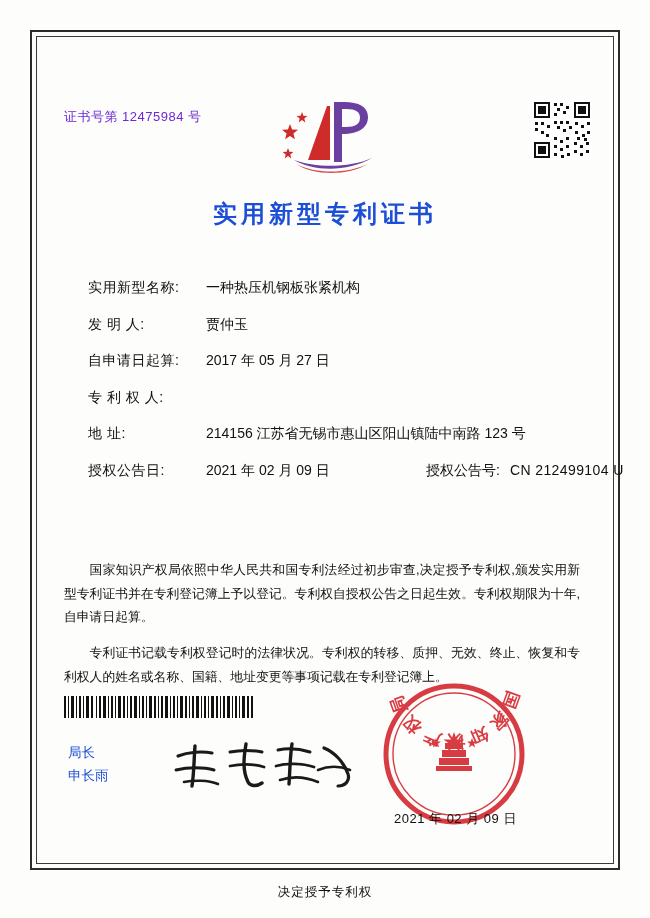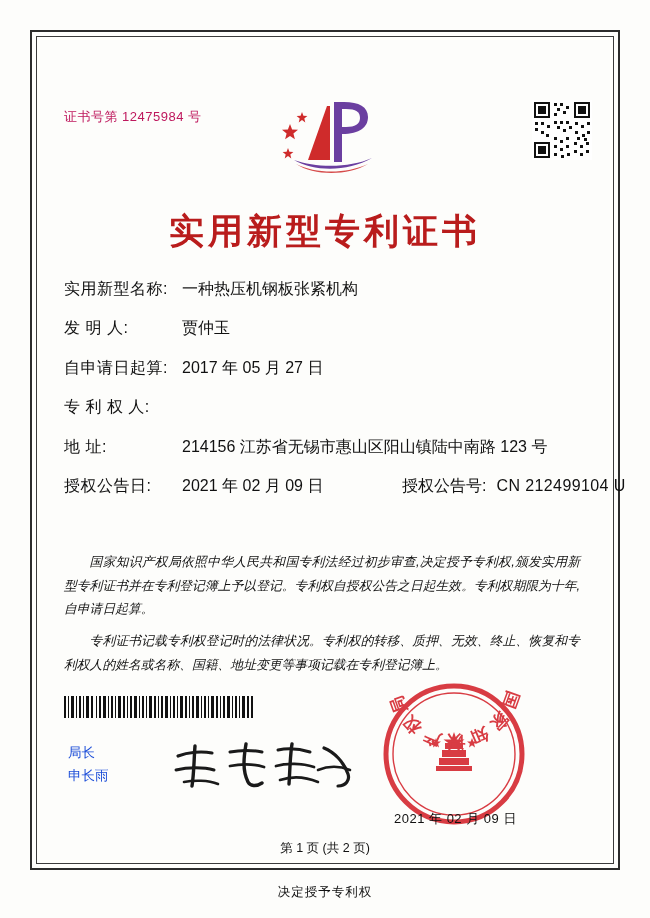--- a/index.html
+++ b/index.html
@@ -52,21 +52,21 @@
     height: 800px;
   }
 
   
   .cert-no {
     position: absolute;
     left: 14px;
     top: 58px;
     font-size: 13px;
     letter-spacing: 0.5px;
-    color: #be185d;
+    color: #6d28d9;
     white-space: nowrap;
   }
 
   
   .logo {
     position: absolute;
     left: 222px;
     top: 48px;
     width: 110px;
     height: 78px;
@@ -78,44 +78,45 @@
     right: 8px;
     top: 50px;
     width: 60px;
     height: 60px;
   }
 
   
   .title {
     position: absolute;
     left: 0;
-    top: 158px;
+    top: 148px;
     width: 550px;
     text-align: center;
-    font-size: 35px;
+    font-size: 24px;
     font-weight: bold;
     letter-spacing: 4px;
-    color: #b91c1c;
+    color: #1d4ed8;
     font-family: "DejaVu Serif", "Liberation Serif", serif;
   }
 
   
   .fields {
     position: absolute;
     left: 14px;
     top: 228px;
     width: 520px;
   }
   .field-row {
     display: flex;
     align-items: flex-end;
     margin-bottom: 17px;
-    font-size: 16px;
+    font-size: 14px;
     color: #111;
     line-height: 1.4;
+    margin-left: 24px;
   }
   .field-label {
     width: 118px;
     flex: 0 0 118px;
     white-space: nowrap;
   }
   .field-label.spaced {
     letter-spacing: 0.5px;
   }
   .field-value {
@@ -146,23 +147,22 @@
     position: absolute;
     left: 14px;
     top: 496px;
     width: 516px;
     font-size: 12.8px;
     line-height: 1.85;
     color: #111;
     text-align: justify;
   }
   .paragraphs p {
-    margin: 4px 0 8px 0;
+    margin: 12px 0 8px 0;
     text-indent: 2em;
-    font-style: italic;
   }
 
   
   .barcode {
     position: absolute;
     left: 14px;
     top: 646px;
     width: 190px;
     height: 22px;
   }
@@ -458,19 +458,18 @@
           </defs>
           <text font-family="DejaVu Serif, Liberation Serif, serif" font-size="17" font-weight="bold" fill="#d4222a" letter-spacing="5">
             <textPath href="#sealArc" startOffset="50%" text-anchor="middle">国家知识产权局</textPath>
           </text>
         </g>
       </svg>
     </div>
 
     <div class="seal-date">2021 年 02 月 09 日</div>
 
-    <div class="page-no">第 1 页 (共 2 页)</div>
 
   </div>
 
   <div class="footer-note">决定授予专利权</div>
 
 </div>
 
 </body></html>

